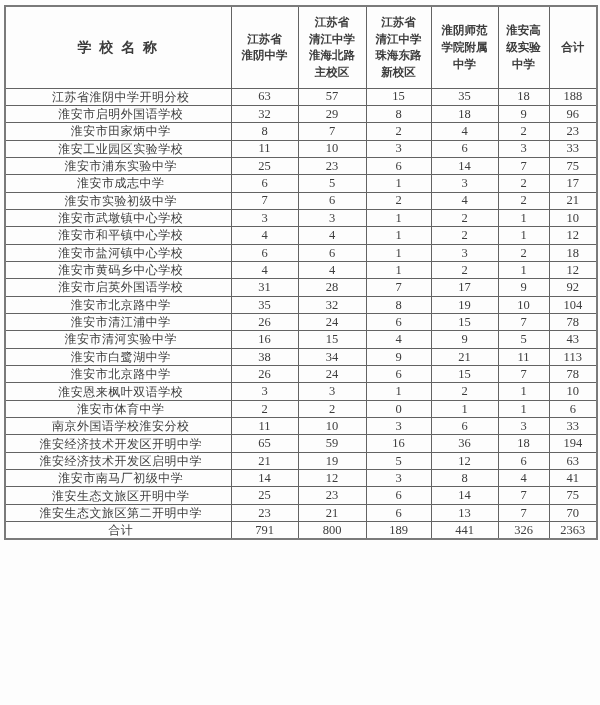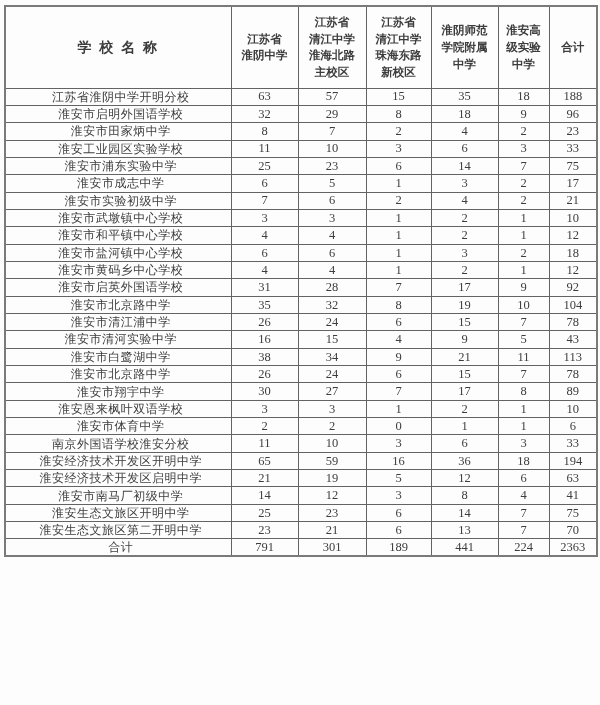--- a/index.html
+++ b/index.html
@@ -246,29 +246,20 @@
         <tr>
           <td class="name">淮安市北京路中学</td>
           <td class="num">26</td>
           <td class="num">24</td>
           <td class="num">6</td>
           <td class="num">15</td>
           <td class="num">7</td>
           <td class="num">78</td>
         </tr>
         <tr>
-          <td class="name">淮安市翔宇中学</td>
-          <td class="num">30</td>
-          <td class="num">27</td>
-          <td class="num">7</td>
-          <td class="num">17</td>
-          <td class="num">8</td>
-          <td class="num">89</td>
-        </tr>
-        <tr>
           <td class="name">淮安恩来枫叶双语学校</td>
           <td class="num">3</td>
           <td class="num">3</td>
           <td class="num">1</td>
           <td class="num">2</td>
           <td class="num">1</td>
           <td class="num">10</td>
         </tr>
         <tr>
           <td class="name">淮安市体育中学</td>
@@ -329,21 +320,21 @@
           <td class="num">23</td>
           <td class="num">21</td>
           <td class="num">6</td>
           <td class="num">13</td>
           <td class="num">7</td>
           <td class="num">70</td>
         </tr>
         <tr>
           <td class="name">合计</td>
           <td class="num">791</td>
-          <td class="num">301</td>
+          <td class="num">800</td>
           <td class="num">189</td>
           <td class="num">441</td>
-          <td class="num">224</td>
+          <td class="num">326</td>
           <td class="num">2363</td>
         </tr>
       </tbody>
   </table>
 </div>
 
 </body></html>

